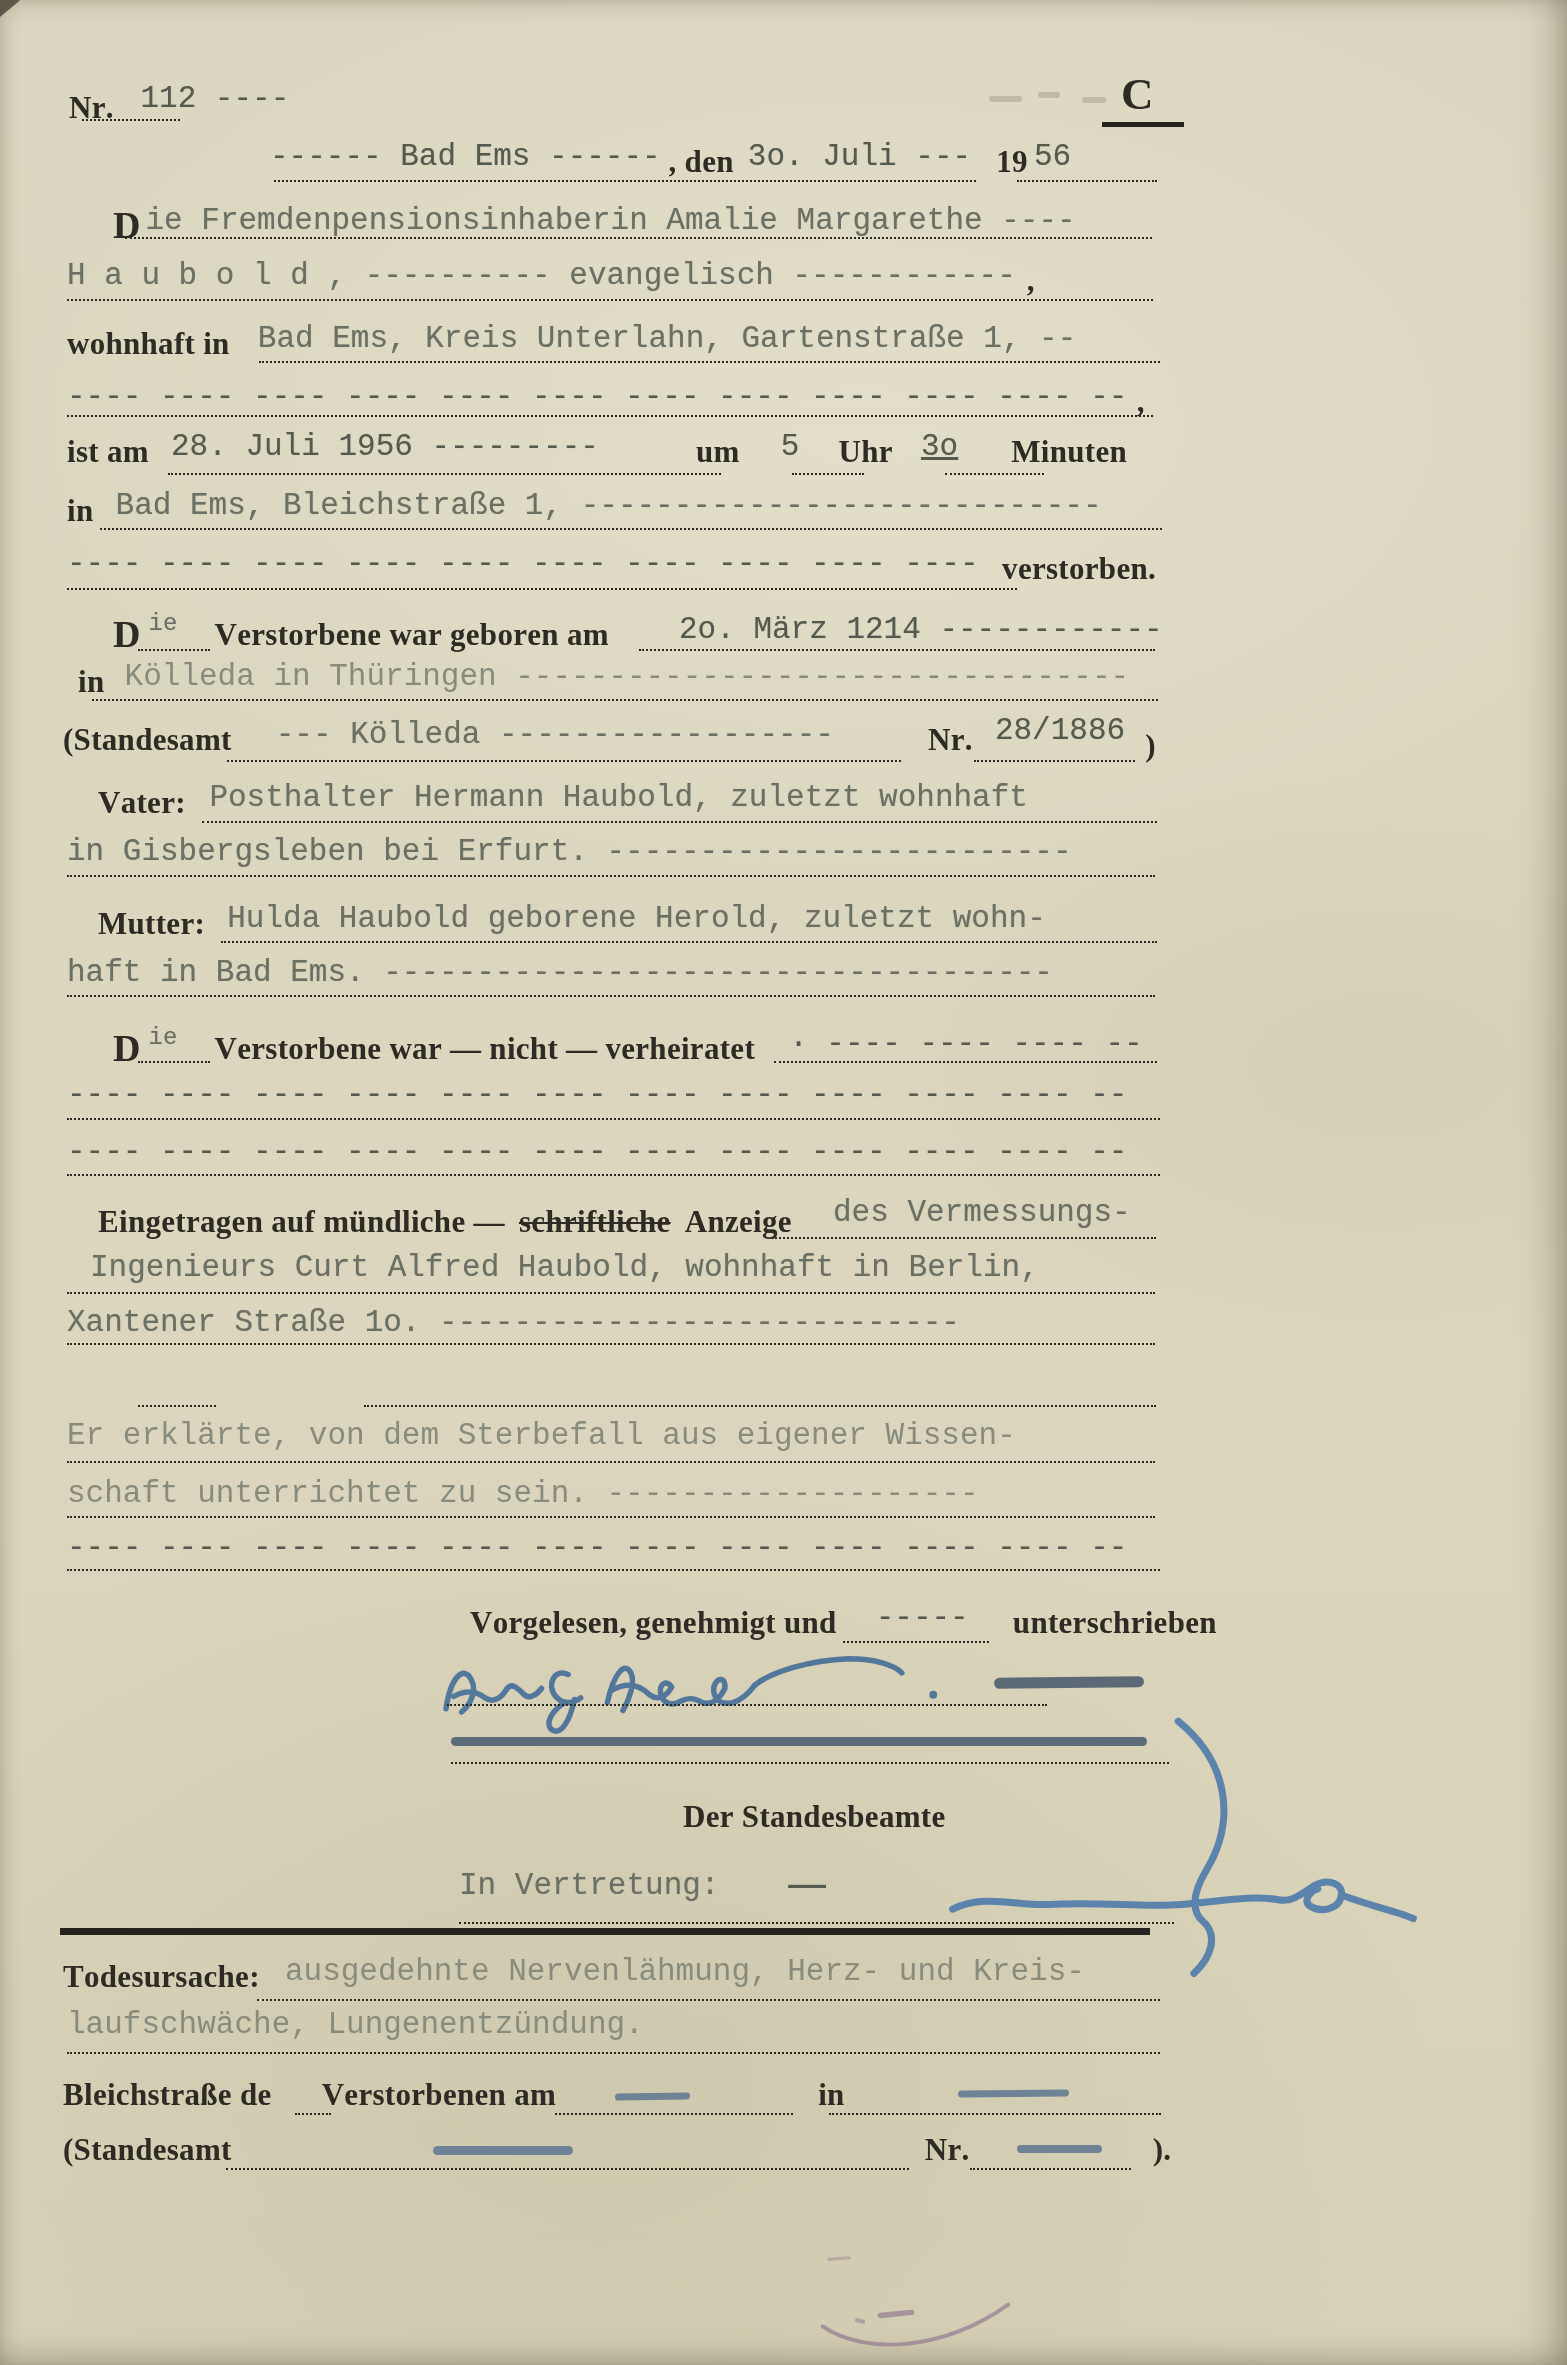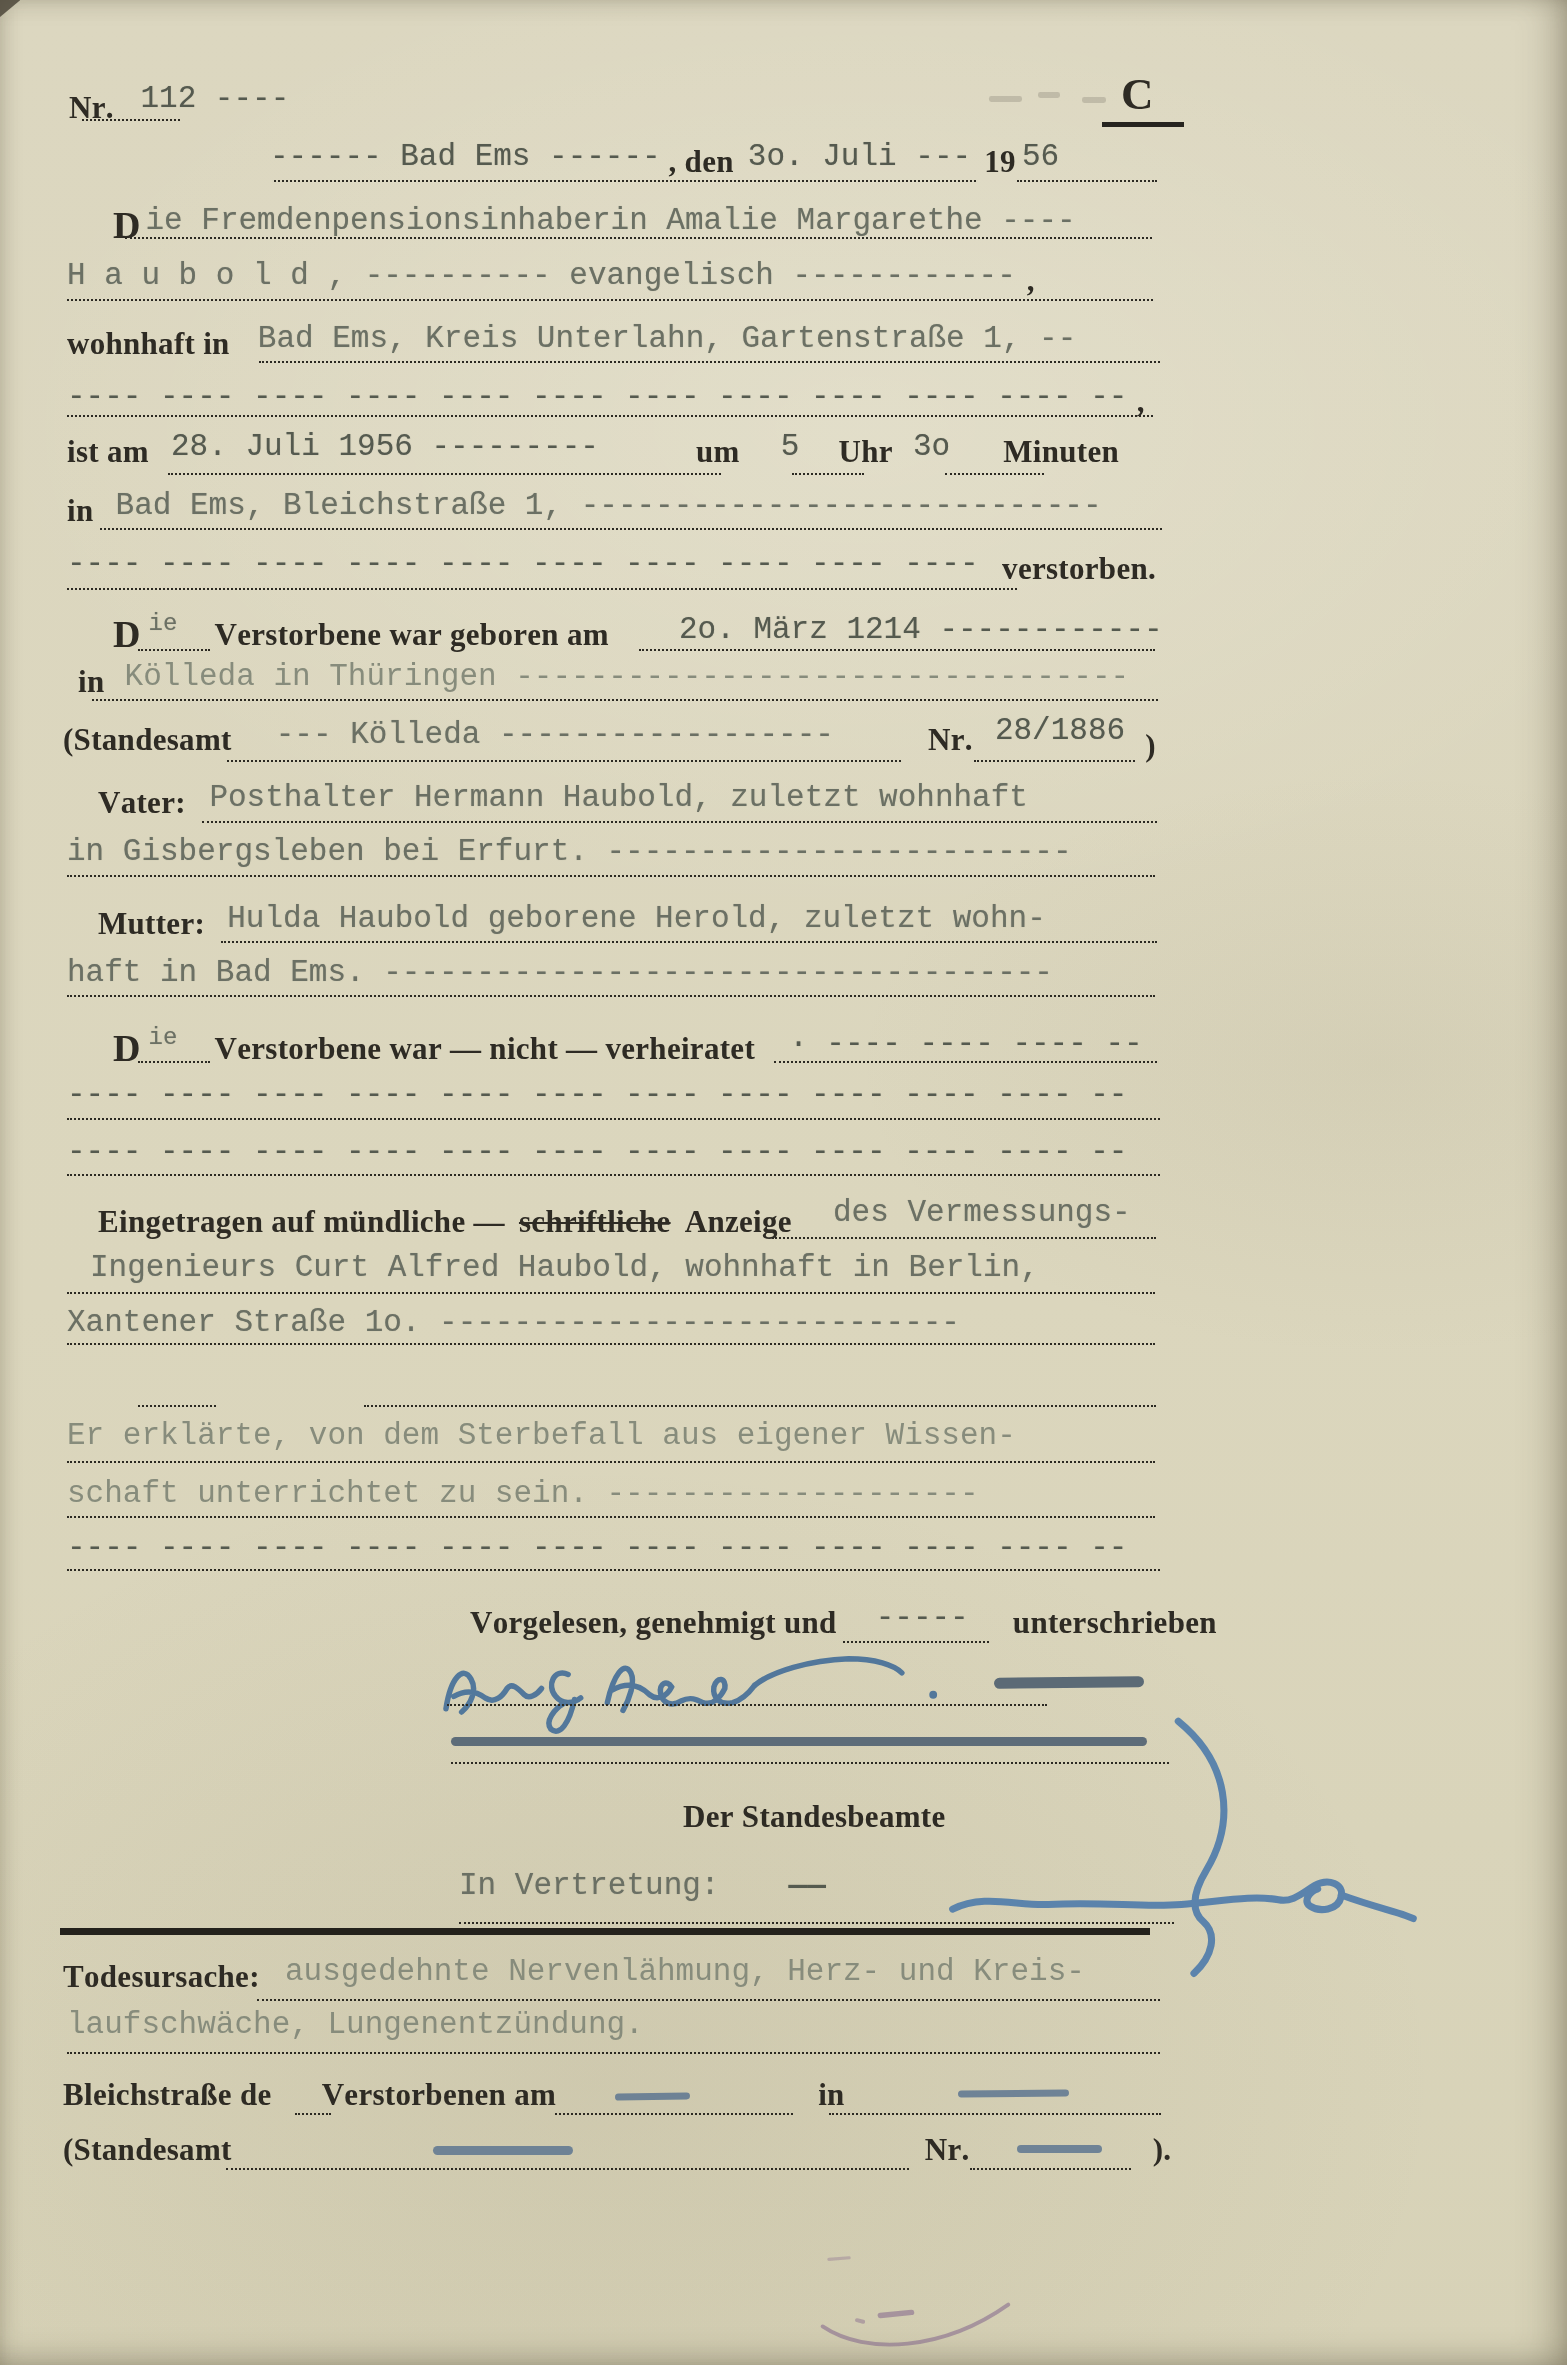--- a/index.html
+++ b/index.html
@@ -59,21 +59,21 @@
   </div>
   <div class="rule" style="left:1102px; top:122px; width:82px; height:4.7px; background:#26241f;"></div>
   <div class="ghost" style="left:989px; top:96px; width:33px; height:6.3px;"></div>
   <div class="ghost" style="left:1038px; top:92px; width:22px; height:6.3px;"></div>
   <div class="ghost" style="left:1082px; top:97px; width:23.5px; height:6.3px;"></div>
 
   <div class="row" style="left:270px; top:146px;">
     <span class="t dark raise">------ Bad Ems ------</span>
     <span class="p" style="margin-left:4.7px;">, den</span>
     <span class="t dark raise" style="margin-left:11px;">3o. Juli ---</span>
-    <span class="p" style="margin-left:10px;text-align:center;">19</span>
+    <span class="p" style="margin-left:22px;text-align:center;">19</span>
     <span class="t dark raise" style="margin-left:3px;">56</span>
   </div>
   <div class="dots" style="left:274px; top:180px; width:702px;"></div>
   <div class="dots" style="left:1017px; top:180px; width:140px;"></div>
 
   <div class="row" style="left:113px; top:204px;">
     <span class="p bigD">D</span>
     <span class="t raise" style="margin-left:1.6px;">ie Fremdenpensionsinhaberin Amalie Margarethe ----</span>
   </div>
   <div class="dots" style="left:125px; top:237px; width:1027px;"></div>
@@ -95,21 +95,21 @@
     <span class="p" style="margin-left:6.3px;">,</span>
   </div>
   <div class="dots" style="left:67px; top:415px; width:1086px;"></div>
 
   <div class="row" style="left:67px; top:436px;">
     <span class="p">ist am</span>
     <span class="t dark raise" style="margin-left:19px;">28. Juli 1956 ---------</span>
     <span class="p" style="margin-left:94px;">um</span>
     <span class="t dark raise" style="margin-left:38px;">5</span>
     <span class="p" style="margin-left:36px;">Uhr</span>
-    <span class="t dark raise" style="margin-left:17px;">3o</span>
+    <span class="t dark raise" style="margin-left:25px;text-decoration:underline;">3o</span>
     <span class="p" style="margin-left:50px;">Minuten</span>
   </div>
   <div class="dots" style="left:168px; top:473px; width:553px;"></div>
   <div class="dots" style="left:792px; top:473px; width:72px;"></div>
   <div class="dots" style="left:945px; top:473px; width:99px;"></div>
 
   <div class="row" style="left:67px; top:495px;">
     <span class="p">in</span>
     <span class="t raise" style="margin-left:19px;">Bad Ems, Bleichstraße 1, ----------------------------</span>
   </div>

